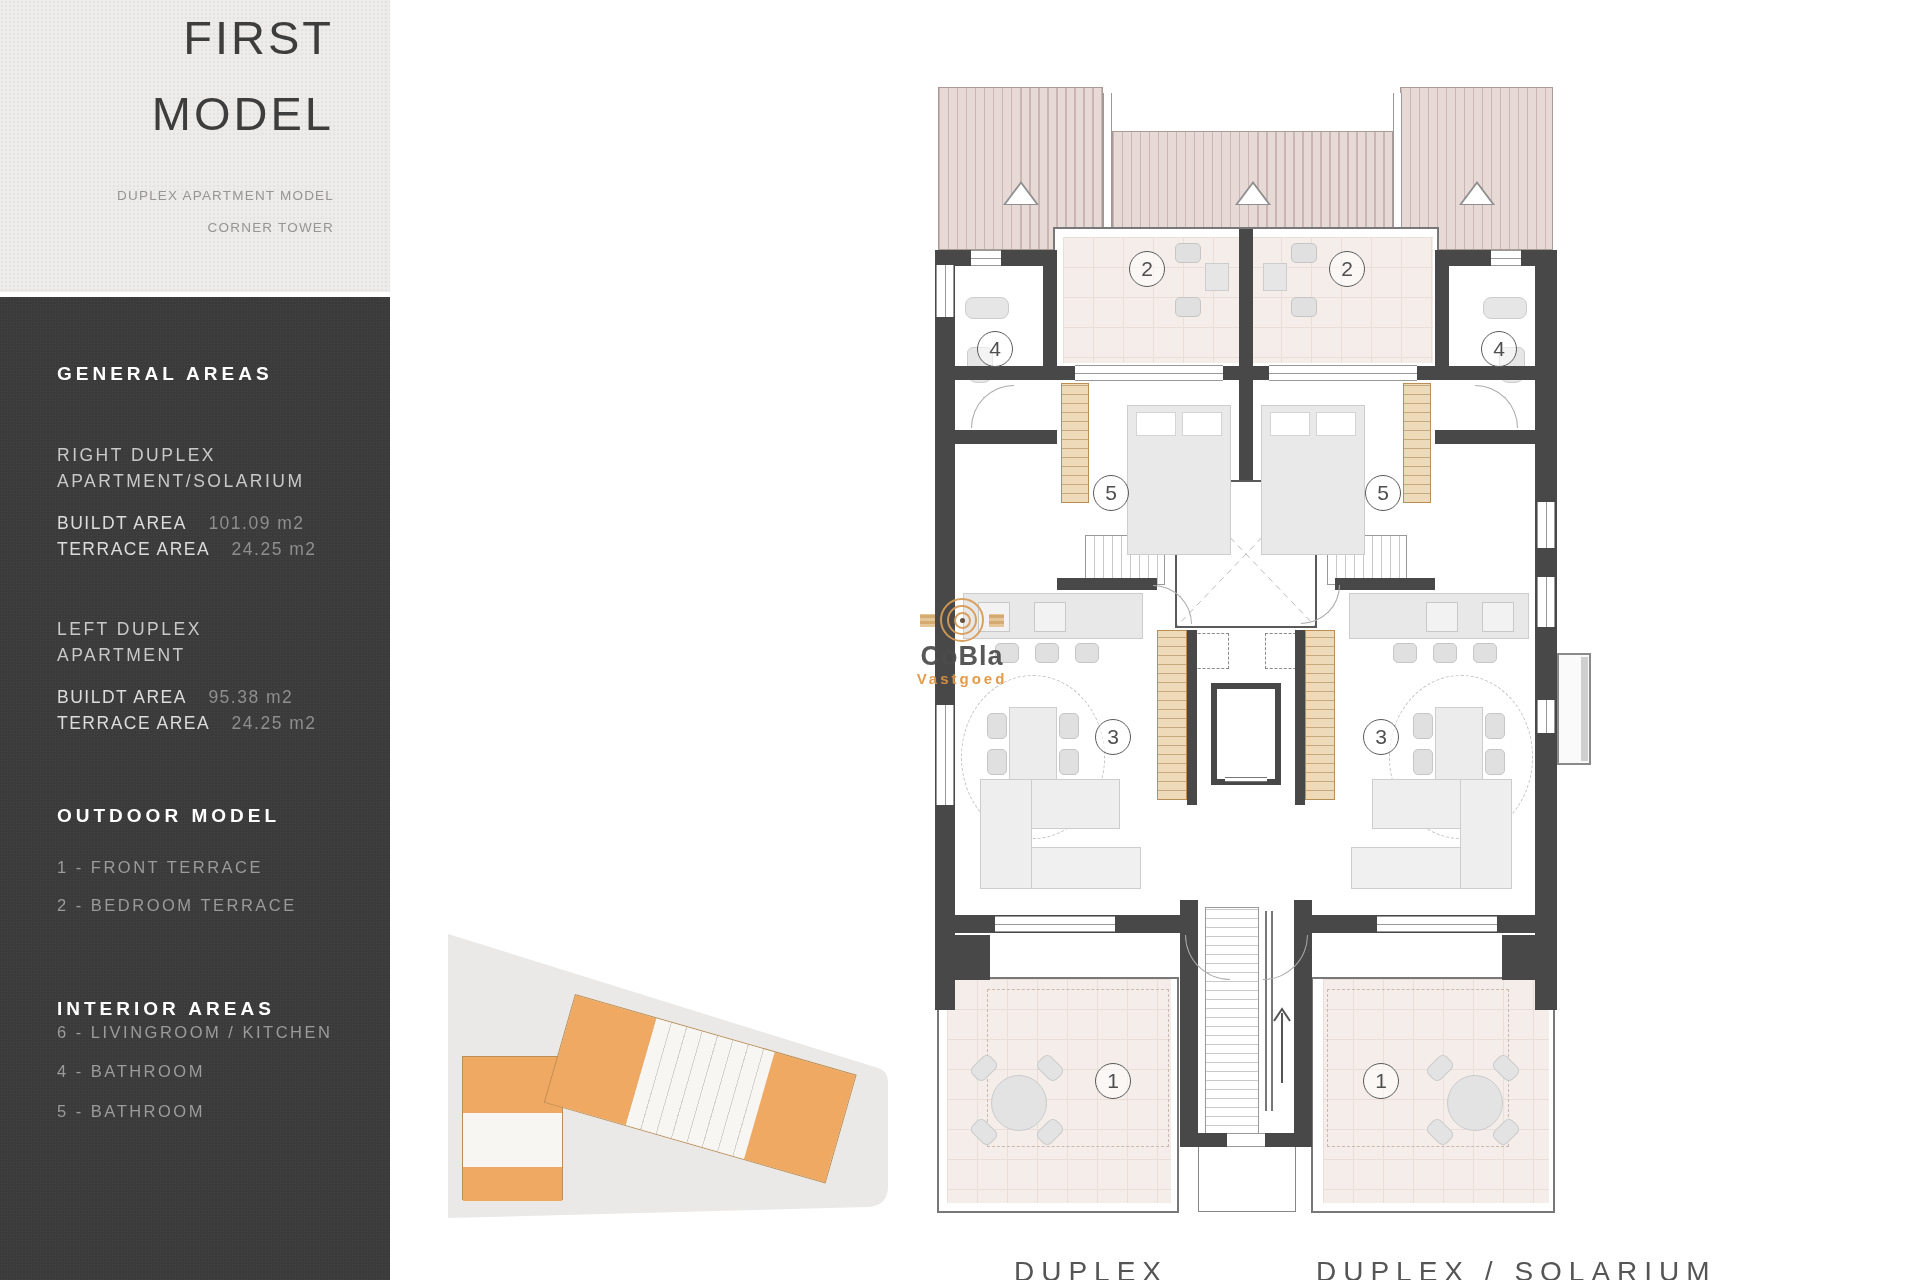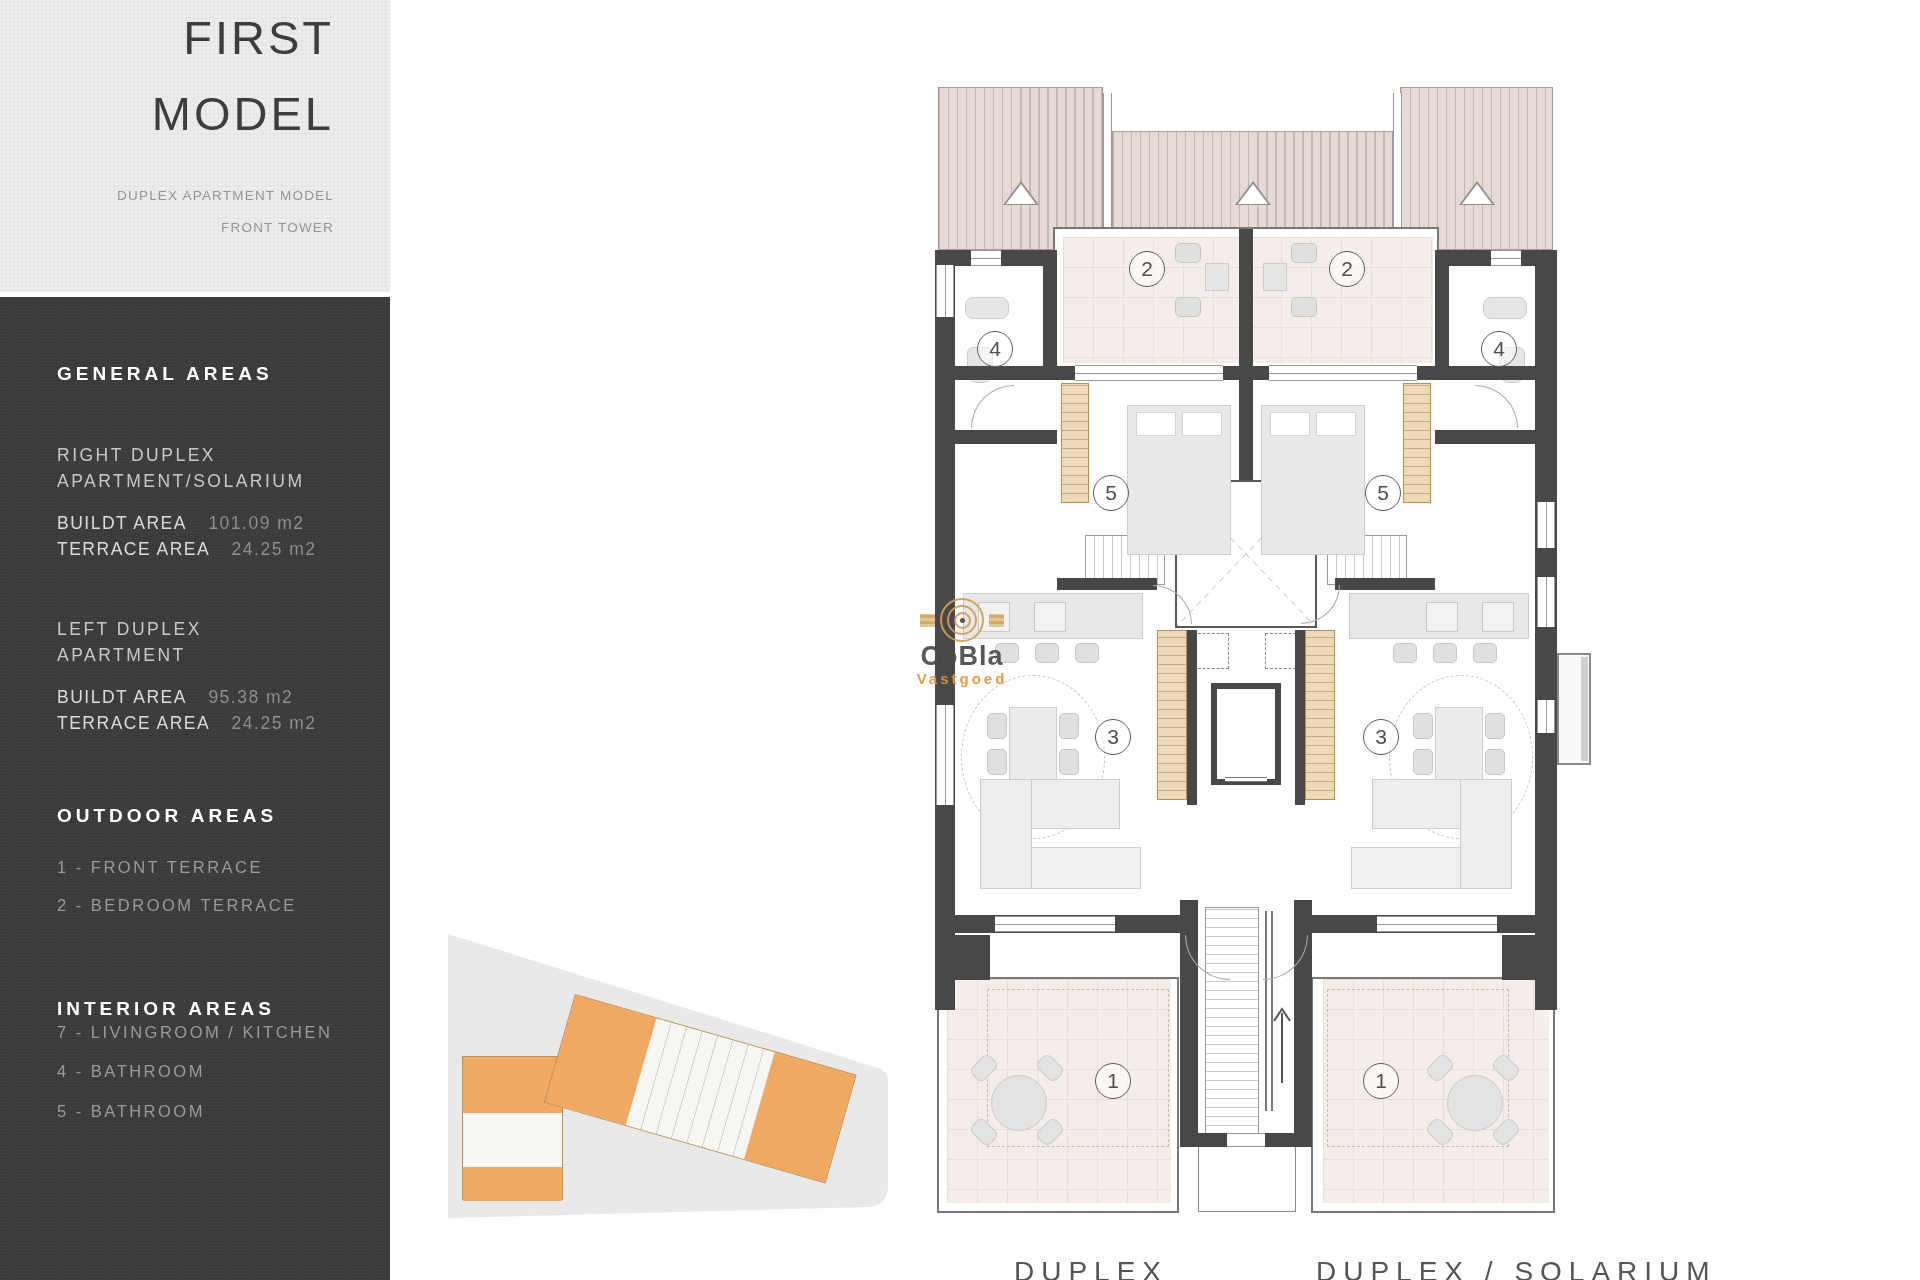--- a/index.html
+++ b/index.html
@@ -67,21 +67,21 @@
   .balc:after{content:"";position:absolute;right:1px;top:2px;width:7px;height:104px;background:#cfcfcf}
   .petal{position:absolute;width:26px;height:18px;background:#e3e3e3;border:1px solid #cbcbcb;border-radius:6px;box-sizing:border-box;z-index:8}
 </style>
 </head>
 <body>
 
 <div class="title-card">
   <div class="t-line" style="top:10px">FIRST</div>
   <div class="t-line" style="top:86px">MODEL</div>
   <div class="t-sub" style="top:188px">DUPLEX APARTMENT MODEL</div>
-  <div class="t-sub" style="top:220px">FRONT TOWER</div>
+  <div class="t-sub" style="top:220px">CORNER TOWER</div>
 </div>
 
 <div class="sidebar">
   <div class="sb sb-h" style="top:66px">GENERAL AREAS</div>
 
   <div class="sb sb-name" style="top:148px">RIGHT DUPLEX</div>
   <div class="sb sb-name" style="top:174px">APARTMENT/SOLARIUM</div>
   <div class="sb sb-row" style="top:216px">
     <span class="lab">BUILDT AREA</span>
     <span class="val">101.09 m2</span>
@@ -95,26 +95,26 @@
   <div class="sb sb-name" style="top:348px">APARTMENT</div>
   <div class="sb sb-row" style="top:390px">
     <span class="lab">BUILDT AREA</span>
     <span class="val">95.38 m2</span>
   </div>
   <div class="sb sb-row" style="top:416px">
     <span class="lab">TERRACE AREA</span>
     <span class="val">24.25 m2</span>
   </div>
 
-  <div class="sb sb-h" style="top:508px">OUTDOOR AREAS</div>
+  <div class="sb sb-h" style="top:508px">OUTDOOR MODEL</div>
   <div class="sb sb-item" style="top:561px">1 - FRONT TERRACE</div>
   <div class="sb sb-item" style="top:599px">2 - BEDROOM TERRACE</div>
 
   <div class="sb sb-h" style="top:701px">INTERIOR AREAS</div>
-  <div class="sb sb-item" style="top:726px">7 - LIVINGROOM / KITCHEN</div>
+  <div class="sb sb-item" style="top:726px">6 - LIVINGROOM / KITCHEN</div>
   <div class="sb sb-item" style="top:765px">4 - BATHROOM</div>
   <div class="sb sb-item" style="top:805px">5 - BATHROOM</div>
 </div>
 
 <div class="inset">
   <svg width="460" height="300">
     <path d="M8,6 L438,140 Q448,143 448,154 L448,258 Q448,278 428,279 L8,290 Z" fill="#eae9e7"></path>
   </svg>
   <div class="bld" style="left:22px;top:128px;width:101px;height:144px">
     <div class="oband" style="position:absolute;left:0;top:0;width:100%;height:56px"></div>

